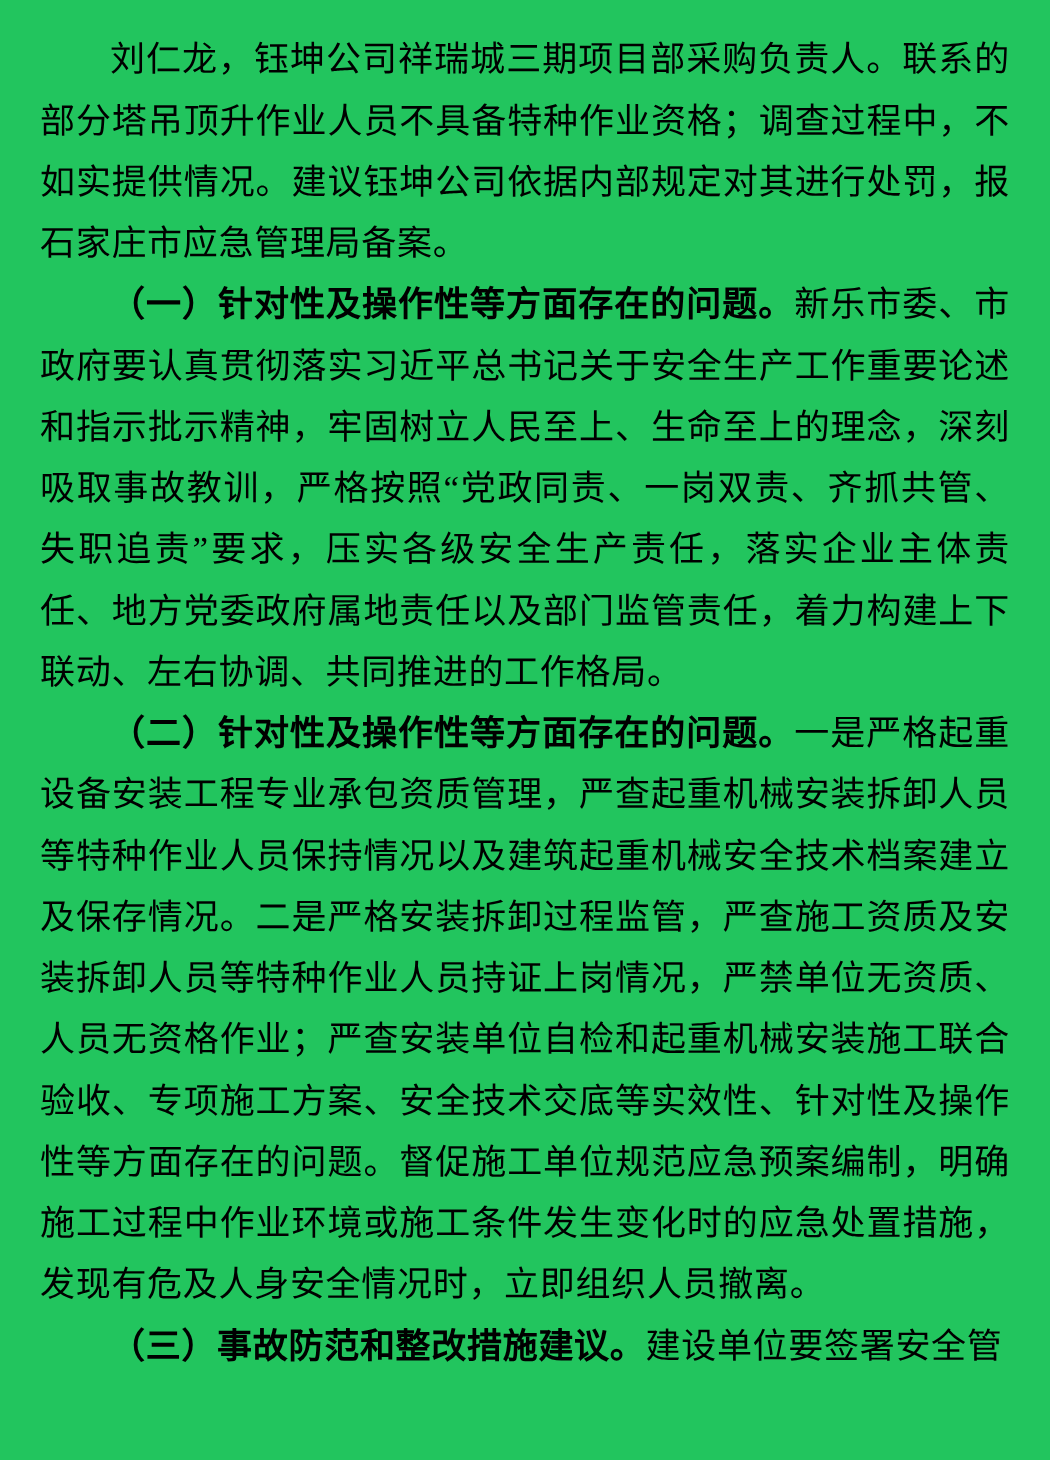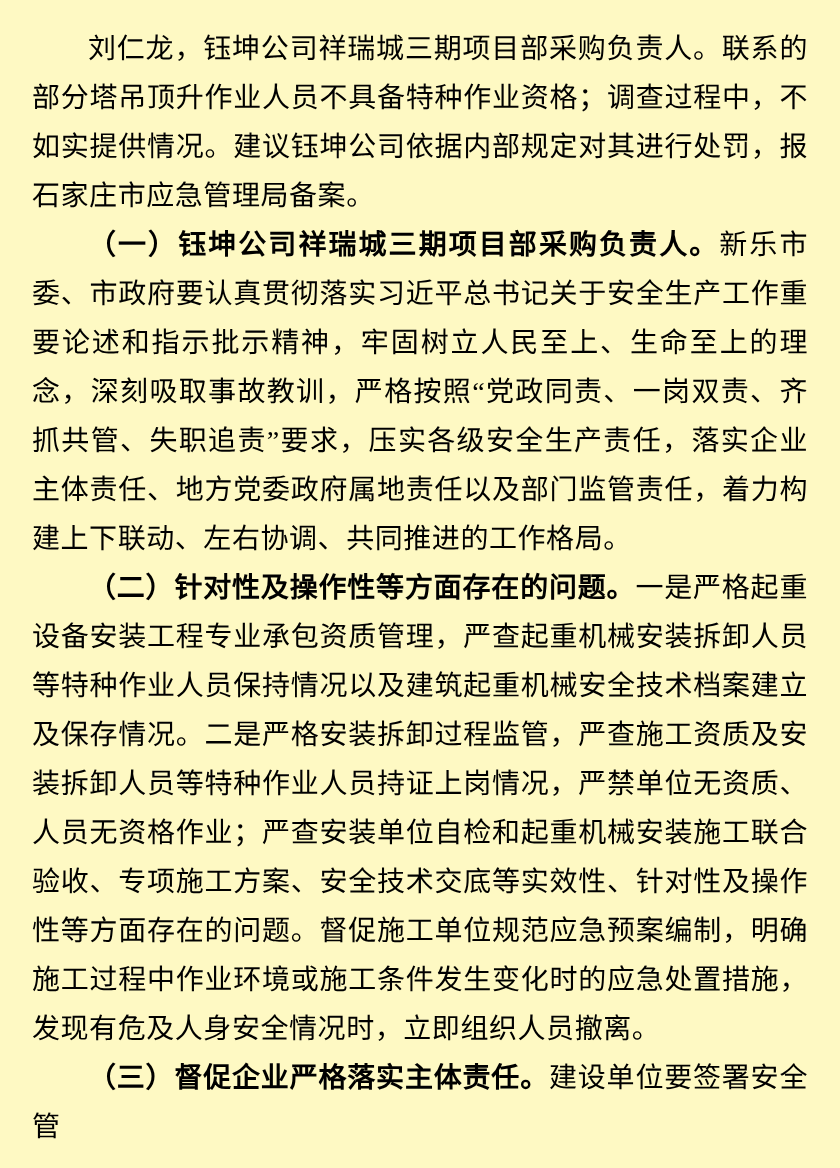--- a/index.html
+++ b/index.html
@@ -5,21 +5,21 @@
   html, body {
     margin: 0;
     padding: 0;
     background: #ffffff;
   }
   .page {
     position: relative;
     width: 840px;
     height: 1168px;
     margin: 0 auto;
-    background: #fef9c3;
+    background: #22c55e;
     color: #000000;
     overflow: hidden;
     box-sizing: border-box;
     padding: 24px 32px 0 32px;
     font-family: "Liberation Serif", "DejaVu Serif", serif;
     font-size: 28px;
     line-height: 49px;
   }
   .para {
     margin: 0;
@@ -41,19 +41,19 @@
   }
 </style>
 </head>
 <body>
 
 <div class="page">
 
   <p class="para">刘仁龙，钰坤公司祥瑞城三期项目部采购负责人。联系的部分塔吊顶升作业人员不具备特种作业资格；调查过程中，不如实提供情况。建议钰坤公司依据内部规定对其进行处罚，报石家庄市应急管理局备案。</p>
 
 
-  <p class="para"><span class="lead">（一）钰坤公司祥瑞城三期项目部采购负责人。</span><span>新乐市委、市政府要认真贯彻落实习近平总书记关于安全生产工作重要论述和指示批示精神，牢固树立人民至上、生命至上的理念，深刻吸取事故教训，严格按照“党政同责、一岗双责、齐抓共管、失职追责”要求，压实各级安全生产责任，落实企业主体责任、地方党委政府属地责任以及部门监管责任，着力构建上下联动、左右协调、共同推进的工作格局。</span></p>
+  <p class="para"><span class="lead">（一）针对性及操作性等方面存在的问题。</span><span>新乐市委、市政府要认真贯彻落实习近平总书记关于安全生产工作重要论述和指示批示精神，牢固树立人民至上、生命至上的理念，深刻吸取事故教训，严格按照“党政同责、一岗双责、齐抓共管、失职追责”要求，压实各级安全生产责任，落实企业主体责任、地方党委政府属地责任以及部门监管责任，着力构建上下联动、左右协调、共同推进的工作格局。</span></p>
 
   <p class="para"><span class="lead">（二）针对性及操作性等方面存在的问题。</span><span>一是严格起重设备安装工程专业承包资质管理，严查起重机械安装拆卸人员等特种作业人员保持情况以及建筑起重机械安全技术档案建立及保存情况。二是严格安装拆卸过程监管，严查施工资质及安装拆卸人员等特种作业人员持证上岗情况，严禁单位无资质、人员无资格作业；严查安装单位自检和起重机械安装施工联合验收、专项施工方案、安全技术交底等实效性、针对性及操作性等方面存在的问题。督促施工单位规范应急预案编制，明确施工过程中作业环境或施工条件发生变化时的应急处置措施，发现有危及人身安全情况时，立即组织人员撤离。</span></p>
 
-  <p class="para"><span class="lead">（三）督促企业严格落实主体责任。</span><span>建设单位要签署安全管</span></p>
+  <p class="para"><span class="lead">（三）事故防范和整改措施建议。</span><span>建设单位要签署安全管</span></p>
 
 </div>
 
 </body></html>

